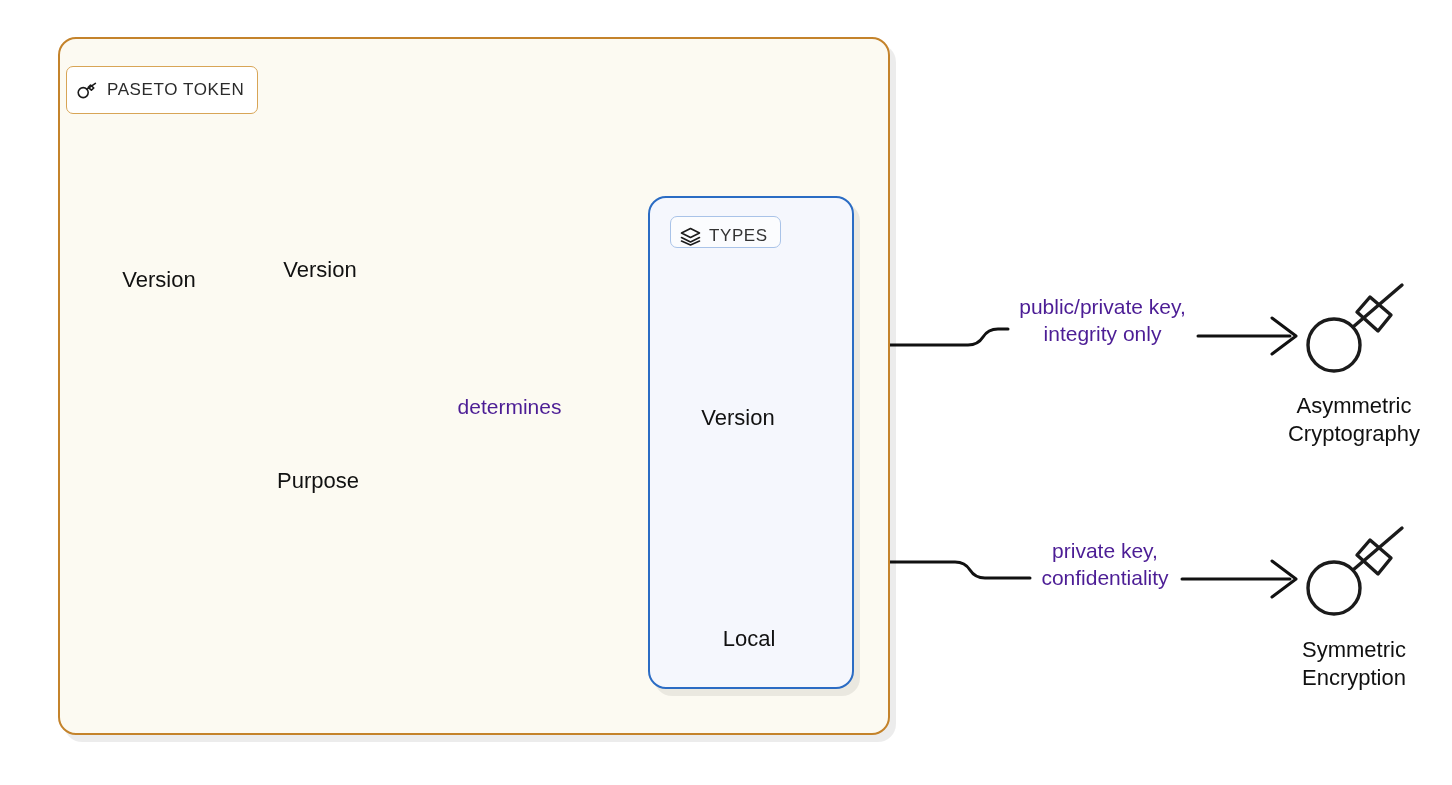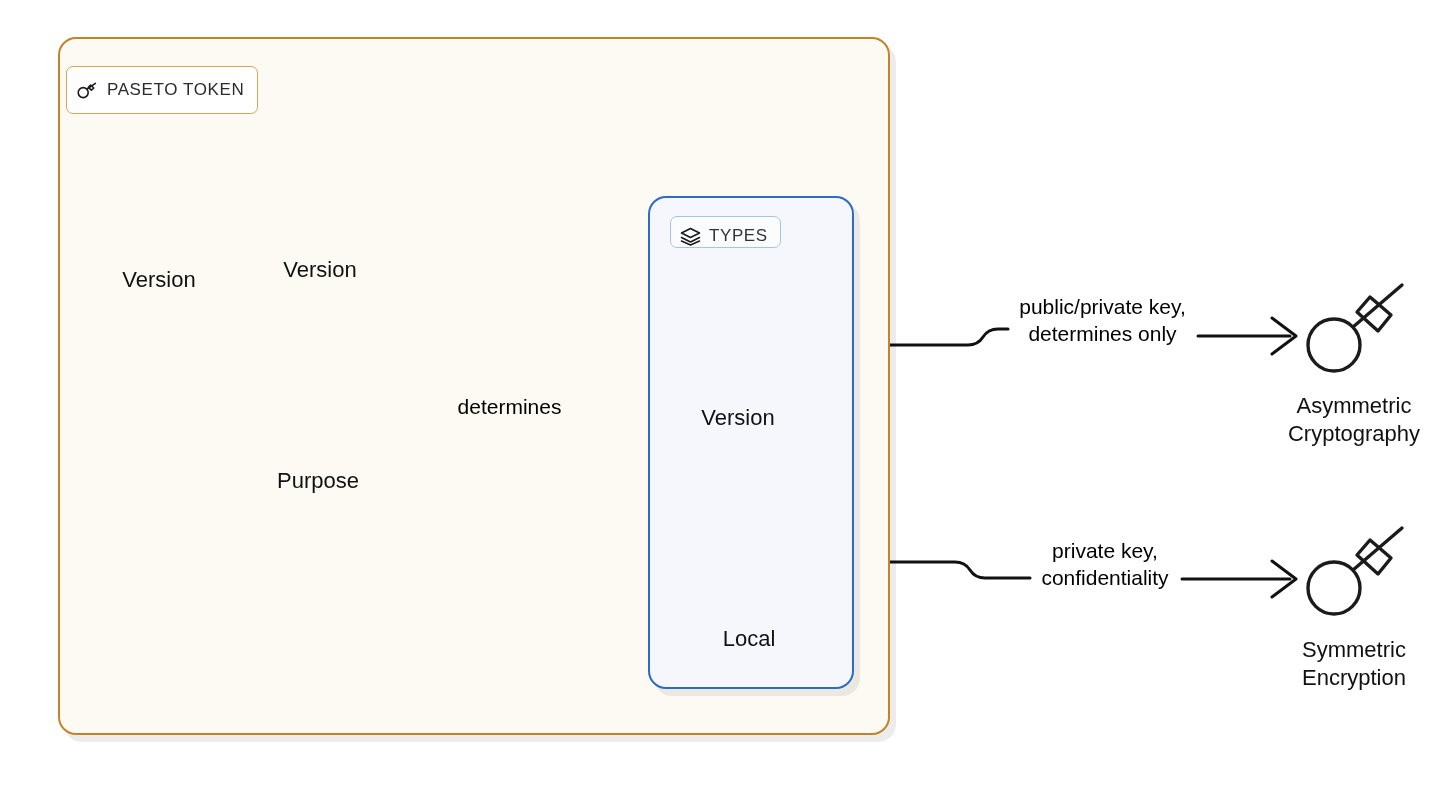--- a/index.html
+++ b/index.html
@@ -93,21 +93,21 @@
   
   .node-label {
     font-size: 22px;
     color: #111111;
     text-align: center;
     white-space: nowrap;
     line-height: 1.25;
   }
   .edge-label {
     font-size: 21px;
-    color: #000000;
+    color: #4c1d95;
     text-align: center;
     line-height: 1.28;
     white-space: nowrap;
   }
 </style>
 </head>
 <body>
 
 <svg id="canvas" viewBox="0 0 1452 785" xmlns="http://www.w3.org/2000/svg">
 
@@ -220,19 +220,19 @@
 
 <div class="abs node-label" style="left:1254px; top:636px; width:200px;">
   <div>Symmetric</div>
   <div>Encryption</div>
 </div>
 
 <div class="abs edge-label" style="left:436px; top:394px; width:147px;">determines</div>
 
 <div class="abs edge-label" style="left:1005px; top:294px; width:195px;">
   <div>public/private key,</div>
-  <div>determines only</div>
+  <div>integrity only</div>
 </div>
 
 <div class="abs edge-label" style="left:1025px; top:538px; width:160px;">
   <div>private key,</div>
   <div>confidentiality</div>
 </div>
 
 </body></html>

